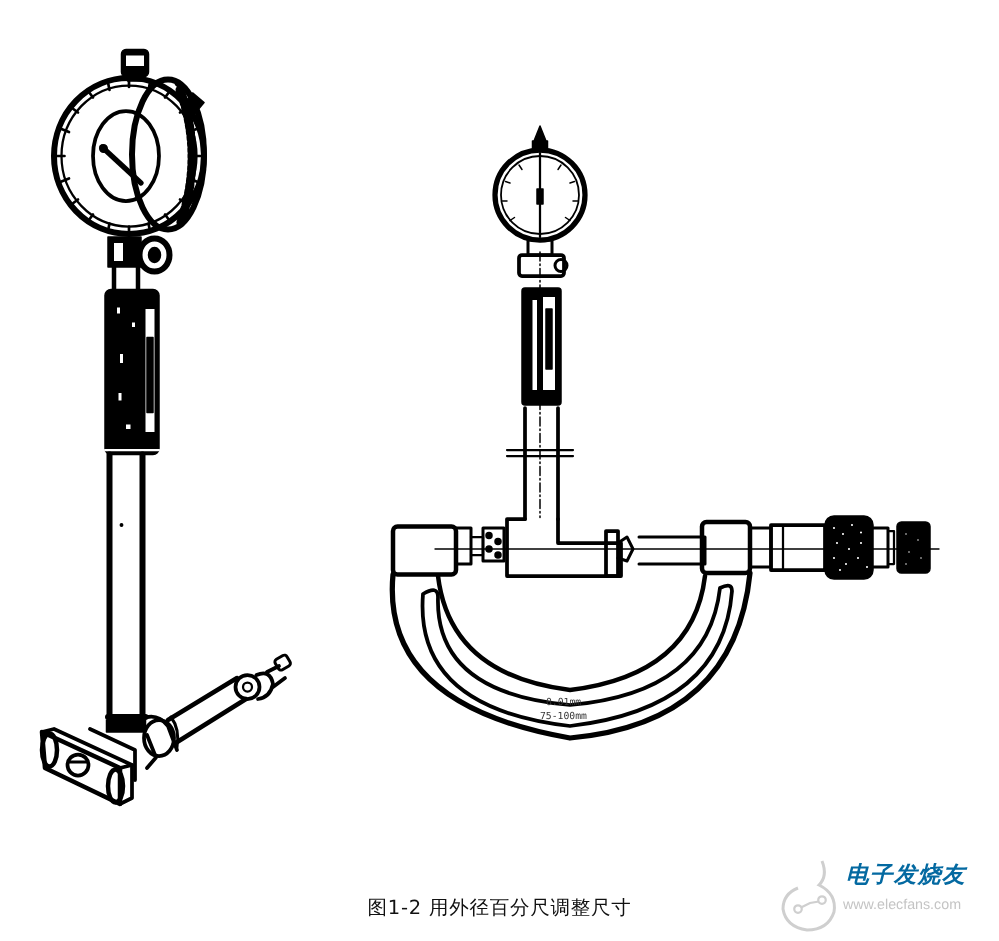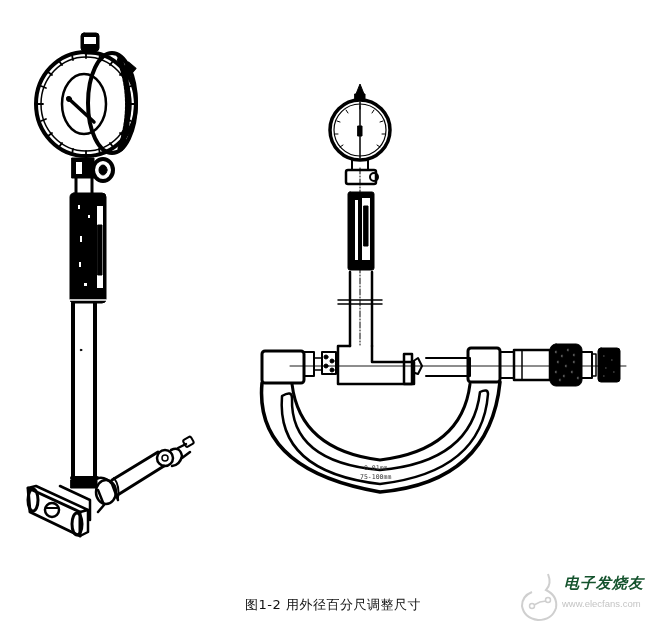--- a/index.html
+++ b/index.html
@@ -7,21 +7,21 @@
   #figure { position: absolute; left: 0; top: 0; width: 666px; height: 627px; }
   .caption {
     position: absolute; left: 0; width: 666px; top: 596px;
     text-align: center; font-size: 13px; color: #111; letter-spacing: 0.5px;
     font-family: "DejaVu Sans", sans-serif;
   }
   .watermark {
     position: absolute; left: 518px; top: 570px; width: 148px; height: 52px;
     color: #c9c9c9;
   }
-  .wm-title { position: absolute; left: 46px; top: 4px; font-size: 15px; font-style: italic; font-weight: bold; color: #14532d; letter-spacing: 1px; }
+  .wm-title { position: absolute; left: 46px; top: 4px; font-size: 15px; font-style: italic; font-weight: bold; color: #0369a1; letter-spacing: 1px; }
   .wm-url { position: absolute; left: 44px; top: 28px; font-size: 9.5px; color: #c4c4c4; font-family: Liberation Sans, sans-serif; }
   .frame-label { font-family: "DejaVu Sans Mono", monospace; font-size: 6.5px; fill: #333; }
 </style>
 </head>
 <body>
 
 <div id="figure">
 <svg width="666" height="627" viewBox="0 0 666 627" xmlns="http://www.w3.org/2000/svg">
 
   <g stroke="#000" fill="none" stroke-linecap="round" stroke-linejoin="round">

